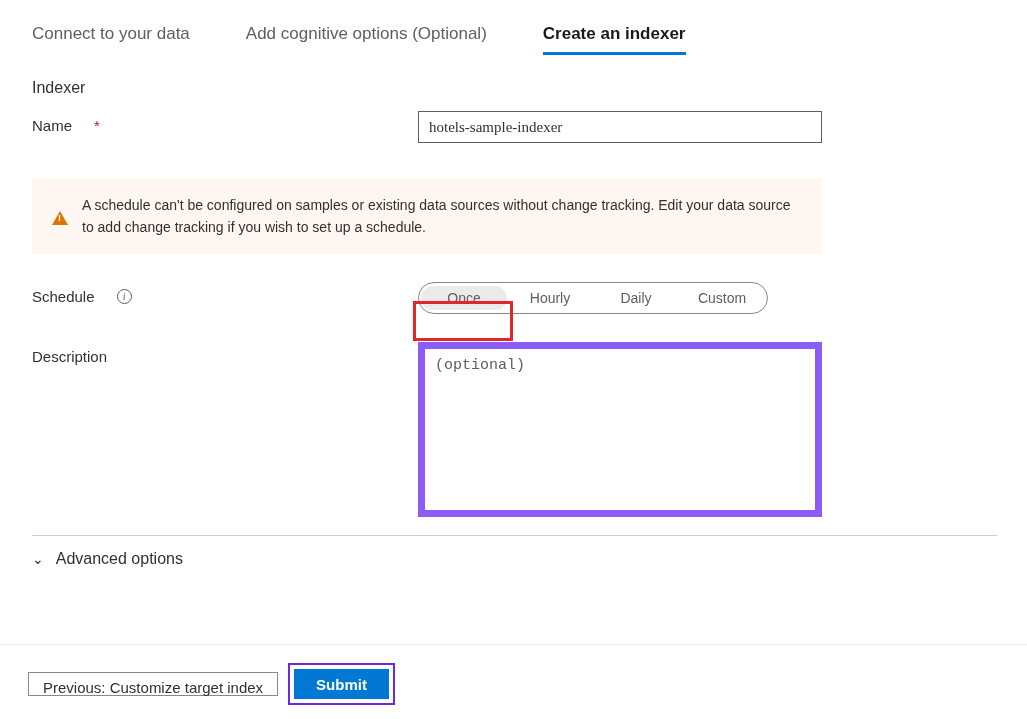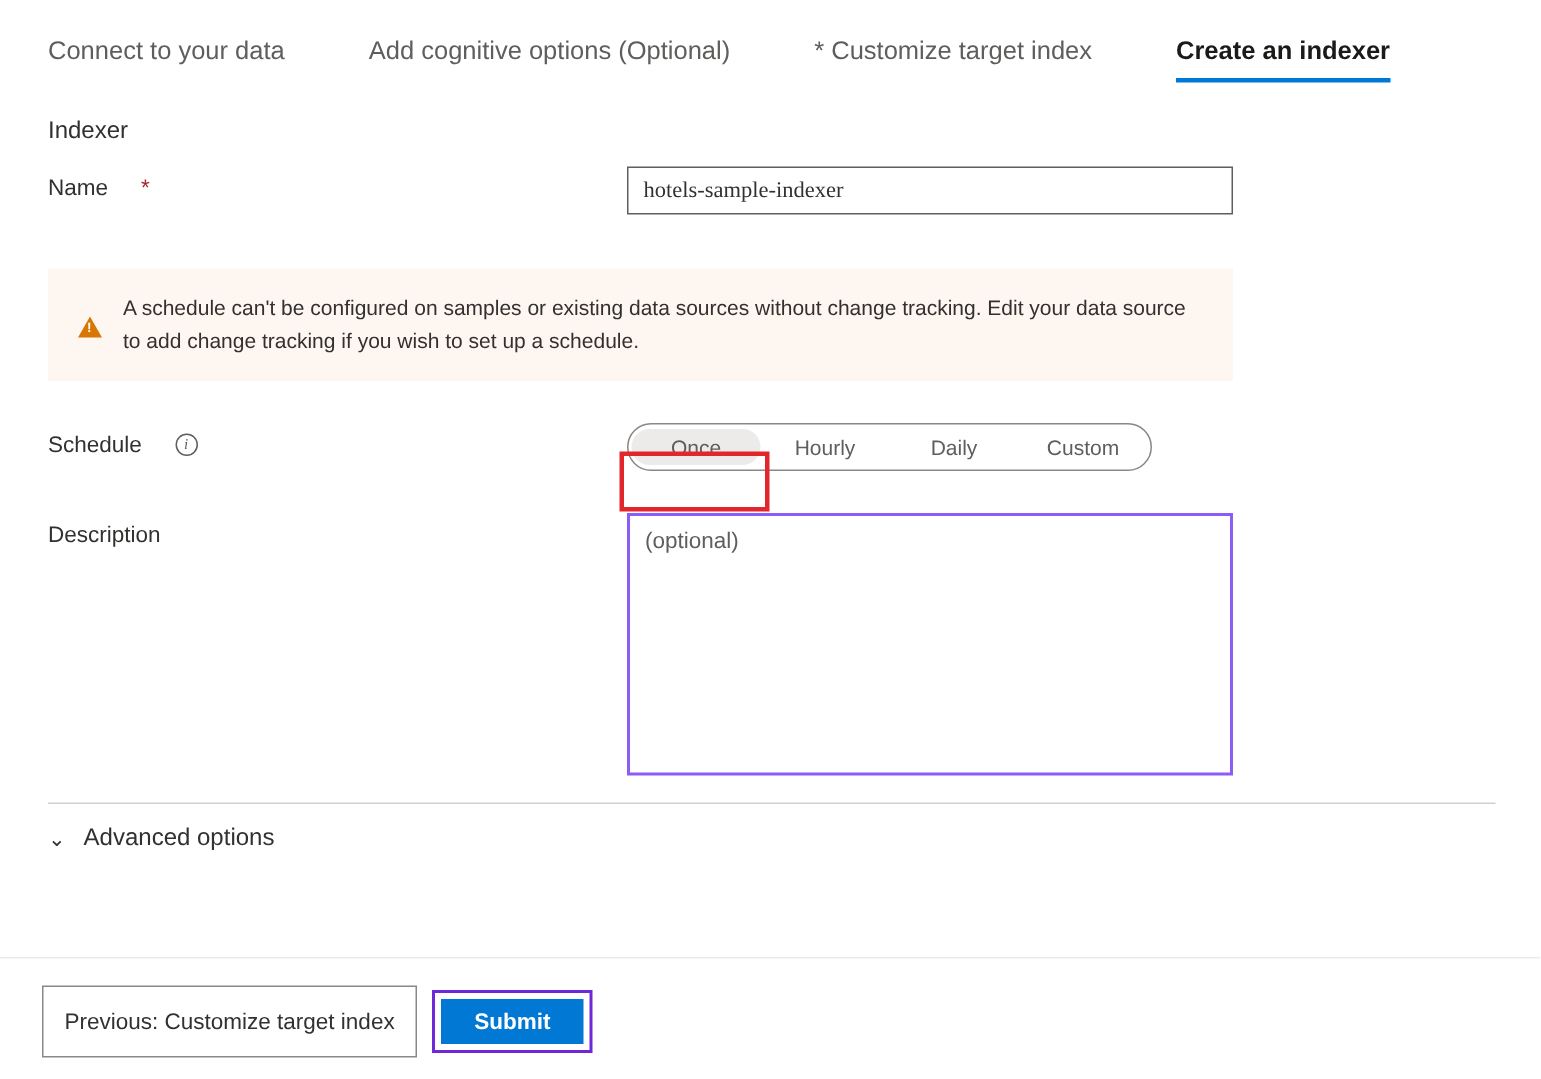--- a/index.html
+++ b/index.html
@@ -140,24 +140,24 @@
       border: 3px solid #e3262c;
       width: 100px;
       height: 40px;
       left: 413px;
       top: 301px;
       pointer-events: none;
     }
     .textarea-input {
       width: 404px;
       height: 175px;
-      border: 2px solid #8b5cf6;
+      border: 7px solid #8b5cf6;
       padding: 8px 10px;
       font-size: 15px;
-      font-family: Liberation Sans, sans-serif;
+      font-family: Liberation Mono, monospace;
       resize: none;
     }
     .textarea-input::placeholder {
       color: #605e5c;
     }
     .divider {
       border: none;
       border-top: 1px solid #d2d0ce;
       margin: 18px 0 0 0;
       width: 965px;
@@ -189,21 +189,21 @@
       align-items: center;
     }
     .btn-previous {
       border: 1px solid #8a8886;
       background: #ffffff;
       font-size: 15px;
       padding: 6px 14px;
       cursor: pointer;
       color: #323130;
       font-family: inherit;
-      height: 48px;
+      height: 24px;
     }
     .submit-wrapper {
       border: 2px solid #6d28d9;
       padding: 4px;
       display: inline-block;
     }
     .btn-submit {
       background: #0078d4;
       color: #ffffff;
       border: none;
@@ -214,21 +214,20 @@
       font-family: inherit;
       height: 30px;
     }
   </style>
 </head>
 <body>
 
 <div class="tabs">
   <div class="tab">Connect to your data</div>
   <div class="tab">Add cognitive options (Optional)</div>
-  <div class="tab">* Customize target index</div>
   <div class="tab active">Create an indexer</div>
 </div>
 
 <div class="content">
   <div class="section-title">Indexer</div>
 
   <div class="row">
     <div class="row-label">
       <span>Name</span>
       <span class="required">*</span>

